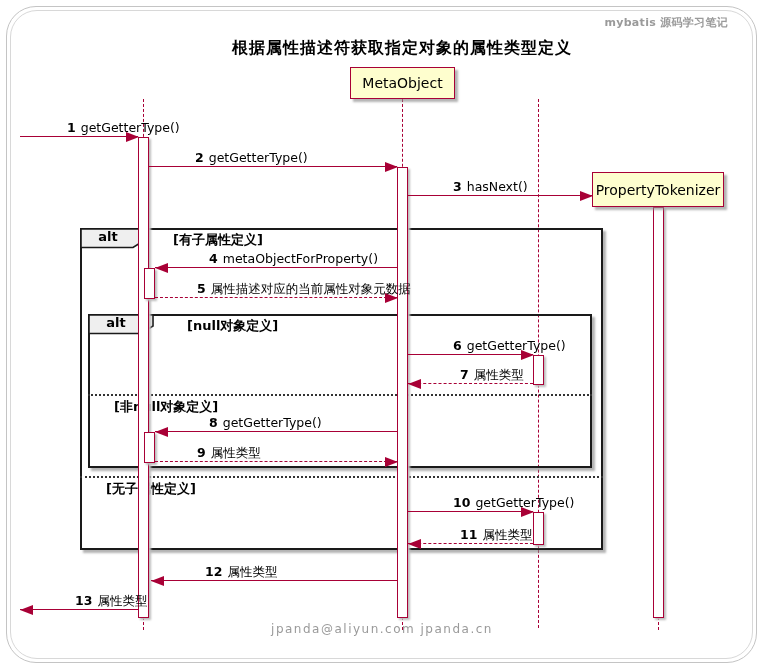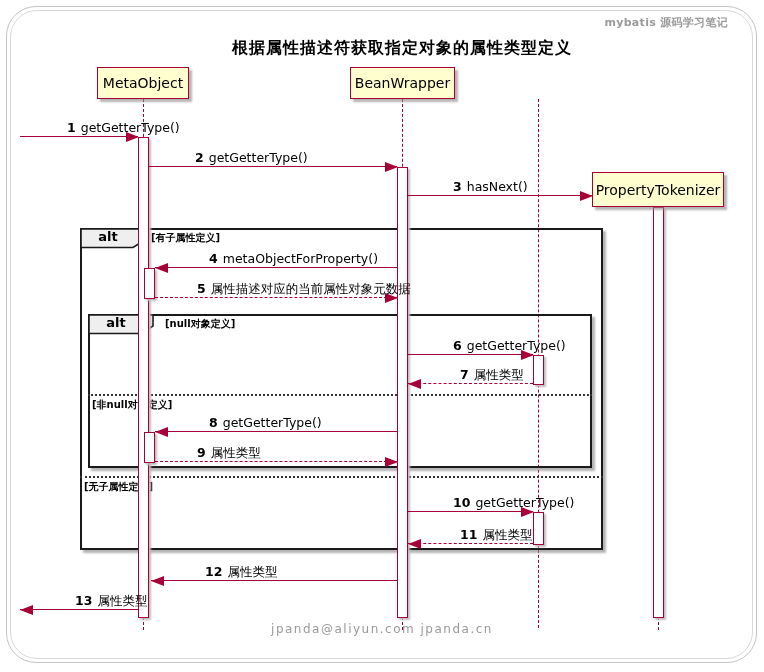--- a/index.html
+++ b/index.html
@@ -17,21 +17,21 @@
   .panel-inner{position:absolute;left:3px;top:3px;right:3px;bottom:3px;border:1px solid #d8d8d8;border-radius:27px;}
   .abs{position:absolute;}
   .watermark{font-size:11px;color:#9a9a9a;font-weight:600;letter-spacing:.3px;}
   .title{width:764px;text-align:center;font-size:16px;font-weight:bold;letter-spacing:1px;}
   .participant{background:var(--yellow);border:1.6px solid var(--red);box-shadow:3px 3px 2px var(--shadow);display:flex;align-items:center;justify-content:center;font-size:14px;z-index:7;}
   .lifeline{width:0;border-left:1.5px dashed var(--red);z-index:1;}
   .activation{background:#fff;border:1.2px solid var(--red);box-shadow:2px 2px 2px #bdbdbd;z-index:4;}
   .frame{border:2px solid var(--frame);box-shadow:3px 3px 2px var(--shadow);background:transparent;z-index:2;}
   .alt-badge{z-index:3;}
   .alt-badge .kw{position:absolute;left:0;top:1px;width:56px;text-align:center;font-size:13px;font-weight:bold;}
-  .cond{font-size:10px;font-weight:bold;white-space:nowrap;z-index:3;background:transparent;}
+  .cond{font-size:13px;font-weight:bold;white-space:nowrap;z-index:3;background:transparent;padding-left:22px;}
   .divider{height:0;border-top:2px dotted #333;z-index:3;}
   .msg-line{height:0;border-top:1.6px solid var(--red);z-index:5;}
   .msg-line.dashed{border-top-style:dashed;}
   .ah{width:0;height:0;z-index:6;}
   .ah.r{border-top:5px solid transparent;border-bottom:5px solid transparent;border-left:13px solid var(--red);}
   .ah.l{border-top:5px solid transparent;border-bottom:5px solid transparent;border-right:13px solid var(--red);}
   .msg-label{font-size:12.5px;white-space:nowrap;z-index:6;margin-left:39px;}
   .msg-label .num{font-weight:bold;margin-right:5px;}
   .footer{width:764px;text-align:center;font-size:12px;color:#9a9a9a;letter-spacing:1.5px;}
 </style>
@@ -77,25 +77,22 @@
   <div class="abs cond" style="left:84px;top:480px;">[无子属性定义]</div>
 
   <div class="abs activation" style="left:138px;top:137px;width:11px;height:481px;"></div>
   <div class="abs activation" style="left:397px;top:167px;width:11px;height:451px;"></div>
   <div class="abs activation" style="left:653px;top:207px;width:11px;height:411px;"></div>
   <div class="abs activation" style="left:144px;top:268px;width:11px;height:31px;"></div>
   <div class="abs activation" style="left:144px;top:432px;width:11px;height:31px;"></div>
   <div class="abs activation" style="left:533px;top:355px;width:11px;height:30px;"></div>
   <div class="abs activation" style="left:533px;top:512px;width:11px;height:33px;"></div>
 
-  <div class="abs participant" style="left:97px;top:67px;width:92px;height:32px;">
+  <div class="abs participant" style="left:350px;top:67px;width:105px;height:32px;">
     <span>MetaObject</span>
-  </div>
-  <div class="abs participant" style="left:350px;top:67px;width:105px;height:32px;">
-    <span>BeanWrapper</span>
   </div>
   <div class="abs participant" style="left:592px;top:172px;width:132px;height:35px;">
     <span>PropertyTokenizer</span>
   </div>
 
   <div>
     <div class="abs msg-line" style="left:20px;top:136px;width:118px;"></div>
     <div class="abs ah r" style="left:126px;top:132px;"></div>
     <div class="abs msg-label" style="left:28px;top:120px;"><span class="num">1</span><span>getGetterType()</span></div>
   </div>

